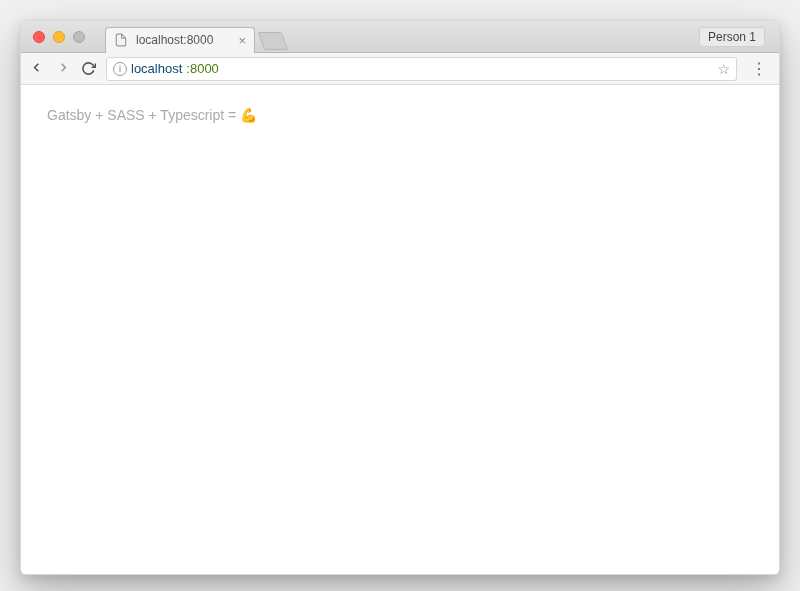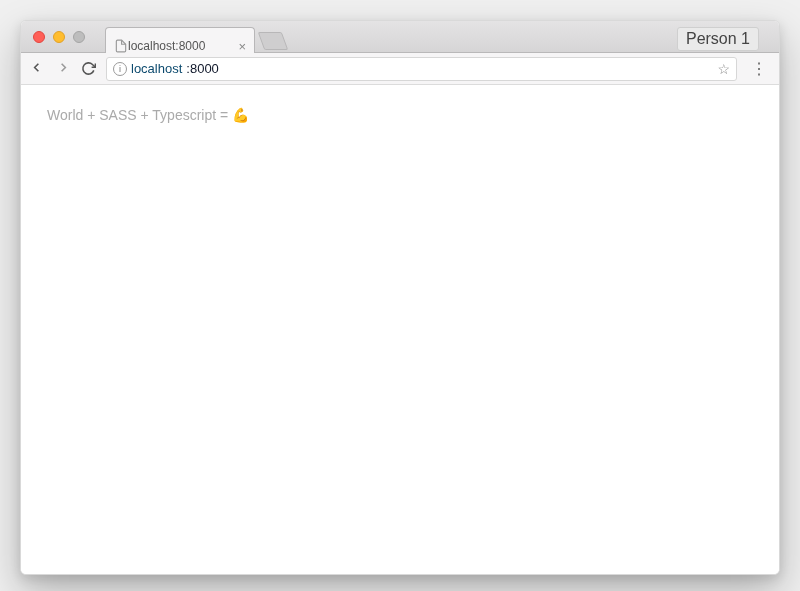--- a/index.html
+++ b/index.html
@@ -44,23 +44,23 @@
     .light.yellow { background: #ffbd2e; border: 0.5px solid #e1a128; }
     .light.green { background: #bdbdbd; border: 0.5px solid #a5a5a5; }
     .tab {
       margin-left: 20px;
       height: 26px;
       background: #f6f5f6;
       border: 1px solid #b8b7b8;
       border-bottom: none;
       border-radius: 4px 4px 0 0;
       display: flex;
-      align-items: flex-end;
+      align-items: center;
       padding: 0 8px;
-      gap: 0;
+      gap: 8px;
       min-width: 150px;
       margin-top: 6px;
       font-size: 12px;
       color: #555;
       position: relative;
     }
     .tab .favicon {
       width: 14px;
       height: 14px;
       flex-shrink: 0;
@@ -77,23 +77,23 @@
       height: 18px;
       margin-left: 6px;
       margin-top: 8px;
       background: #cfcecf;
       border: 1px solid #b8b7b8;
       transform: skewX(20deg);
       border-radius: 2px;
     }
     .profile {
       position: absolute;
-      right: 20px;
+      right: 14px;
       top: 6px;
-      font-size: 16px;
+      font-size: 12px;
       color: #444;
       background: #eaeaea;
       border: 1px solid #cfcfcf;
       border-radius: 3px;
       padding: 2px 8px;
     }
     .toolbar {
       height: 32px;
       background: #f6f5f6;
       border-bottom: 1px solid #dcdcdc;
@@ -138,21 +138,21 @@
       border: 1px solid #9a9a9a;
       border-radius: 50%;
       display: flex;
       align-items: center;
       justify-content: center;
       font-size: 9px;
       color: #777;
       flex-shrink: 0;
     }
     .omnibox .url-host { color: #0c4a6e; }
-    .omnibox .url-port { color: #0f172a; }
+    .omnibox .url-port { color: #4d7c0f; }
     .omnibox .star {
       margin-left: auto;
       color: #888;
       cursor: pointer;
       font-size: 14px;
     }
     .menu-dots {
       color: #666;
       cursor: pointer;
       font-size: 16px;
@@ -223,17 +223,17 @@
       <span class="info-icon">i</span>
       <span class="url-host">localhost</span>
         <span class="url-port">:8000</span>
       <span class="star">☆</span>
     </div>
     <span class="menu-dots">⋮</span>
   </div>
 
   <div class="content">
     <p class="page-subtext">
-      <span>World + SASS + Typescript = </span><span class="emoji">💪</span>
+      <span>Gatsby + SASS + Typescript = </span><span class="emoji">💪</span>
     </p>
   </div>
 
 </div>
 
 </body></html>

